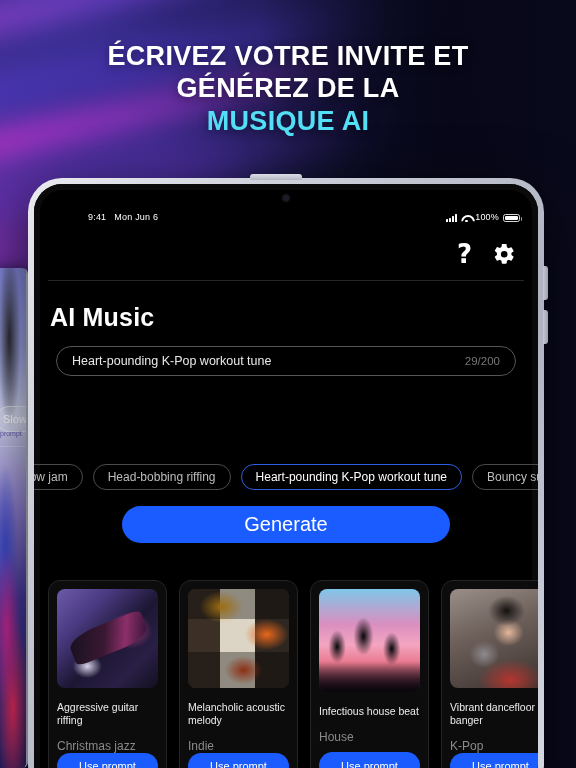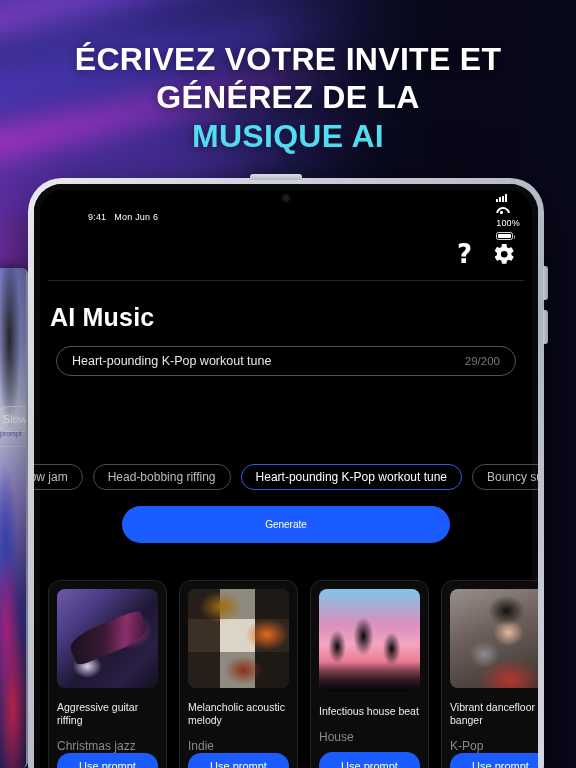--- a/index.html
+++ b/index.html
@@ -104,21 +104,21 @@
     background:#1c1c26; box-shadow:0 0 3px rgba(90,90,140,.6);
   }
 
   
   .statusbar {
     position:absolute; top:24px; left:0; right:0; height:18px;
     display:flex; align-items:center; justify-content:space-between;
     padding:0 18px; color:#fff; font-size:9px; letter-spacing:.2px;margin-left:36px;
   }
   .sb-left { display:flex; gap:8px; }
-  .sb-right { display:flex; align-items:flex-start; gap:4px;flex-direction:column; }
+  .sb-right { display:flex; align-items:flex-end; gap:4px; }
   .sig { display:flex; align-items:flex-end; gap:1px; height:8px; }
   .sig i { width:2px; background:#fff; display:block; border-radius:.5px; }
   .sig i:nth-child(1){height:3px}.sig i:nth-child(2){height:4.5px}
   .sig i:nth-child(3){height:6px}.sig i:nth-child(4){height:8px}
   .wifi { width:10px; height:8px; position:relative; }
   .wifi::before{
     content:""; position:absolute; left:0; top:1px; width:10px; height:10px;
     border:2px solid #fff; border-radius:50%;
     clip-path:polygon(0 0,100% 0,100% 45%,0 45%);
   }
@@ -165,21 +165,21 @@
     border:1px solid #4b4b4b; border-radius:16px; height:26px;
     display:flex; align-items:center; padding:0 14px;
     color:#bdbdbd; font-size:12px; flex:0 0 auto; background:transparent;
   }
   .chip.active { border-color:#2f5fe0; color:#fff; }
 
   
   .generate {
     position:absolute; left:88px; right:88px; top:278px; height:37px;
     background:#1a5cff; border-radius:19px; border:none;
-    color:#fff; font-size:10px; cursor:pointer;
+    color:#fff; font-size:20px; cursor:pointer;
     display:flex; align-items:center; justify-content:center;
   }
 
   
   .cards {
     position:absolute; left:14px; right:-40px; top:352px; bottom:0;
     display:flex; gap:12px; overflow:visible;
   }
   .card {
     flex:0 0 119px; background:#0c0c0c; border:1px solid #242424;
@@ -243,21 +243,21 @@
     background:
       radial-gradient(26% 22% at 56% 22%, #14100f 0%, rgba(20,16,15,0) 70%),
       radial-gradient(22% 20% at 58% 44%, #e4b79c 0%, rgba(228,183,156,0) 68%),
       radial-gradient(24% 22% at 34% 66%, #8e8a8e 0%, rgba(142,138,142,0) 62%),
       radial-gradient(46% 30% at 60% 92%, #b4352f 0%, rgba(180,53,47,0) 70%);
   }
 
   
   .headline {
     position:absolute; top:40px; left:0; right:0; text-align:center;
-    font-weight:800; font-size:32px; line-height:1.2; letter-spacing:.3px;
+    font-weight:800; font-size:27px; line-height:1.2; letter-spacing:.3px;
     color:#fff; text-shadow:0 2px 10px rgba(0,0,0,.45);
   }
   .headline .accent { color:#53dff5; display:block; }
 </style>
 </head>
 <body>
 
 <div id="bg">
   <div class="base"></div>
   <div class="streak s1"></div>

